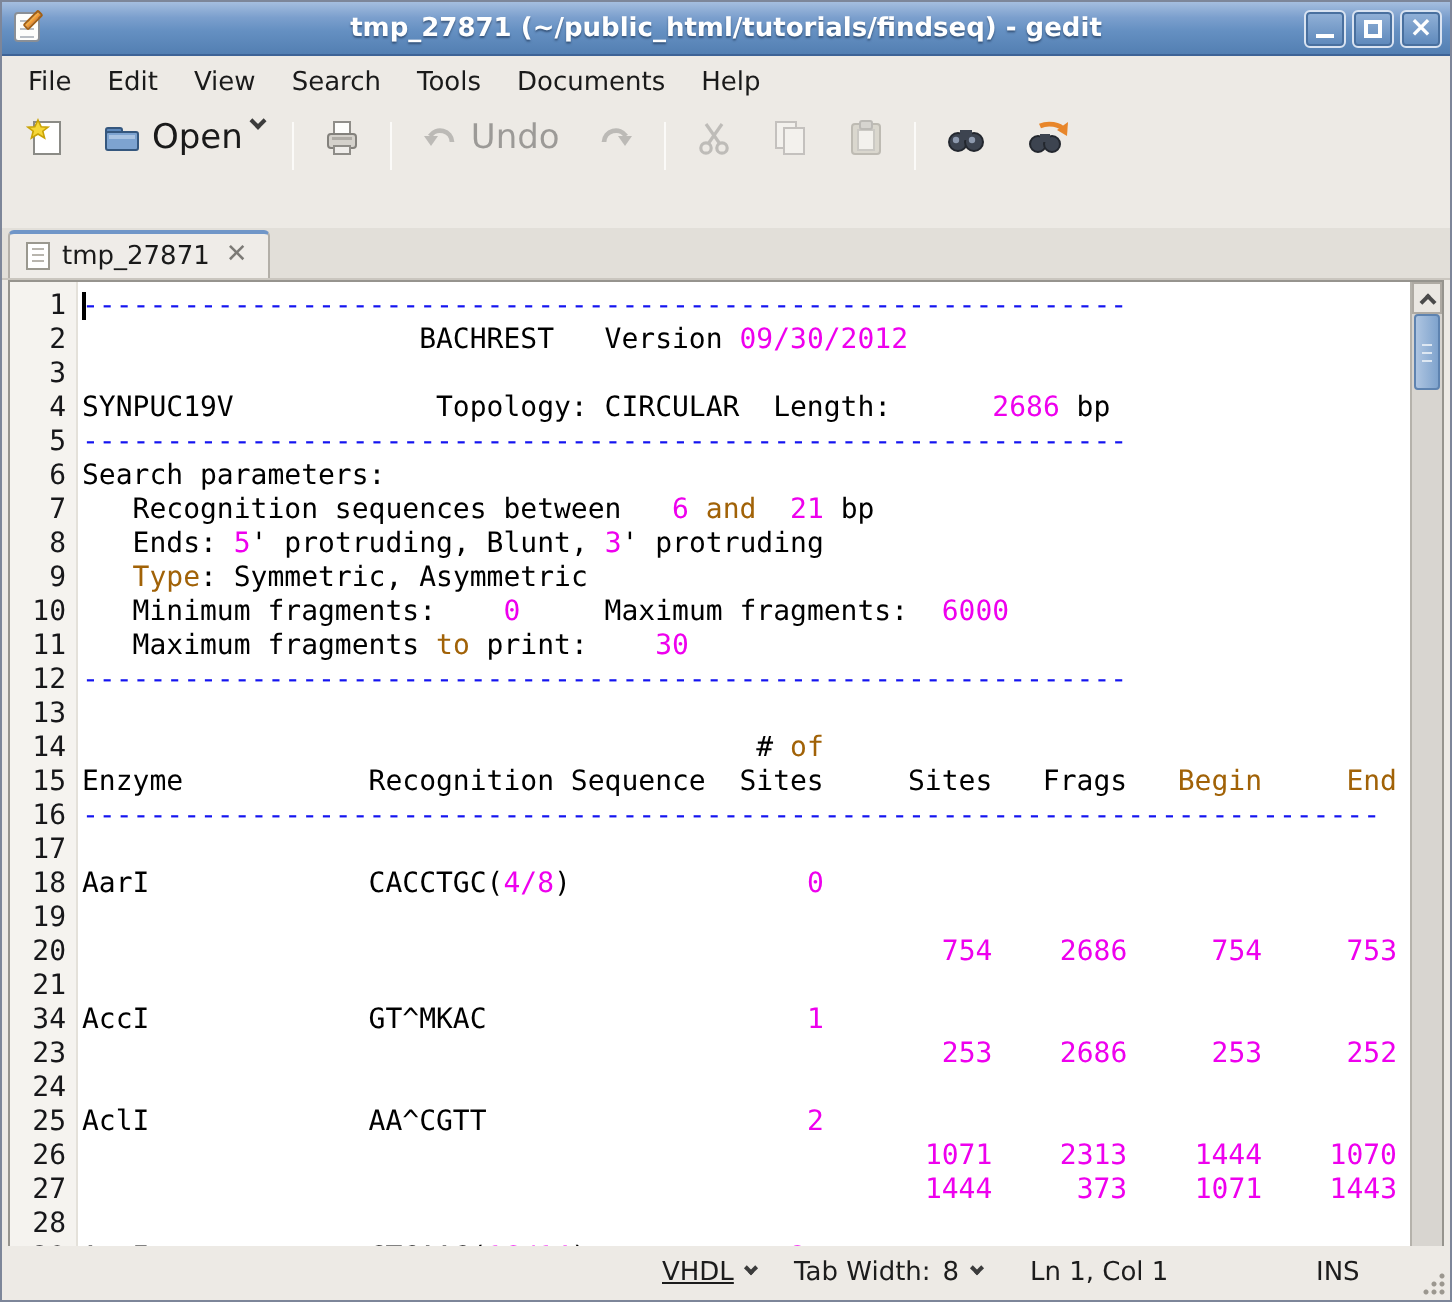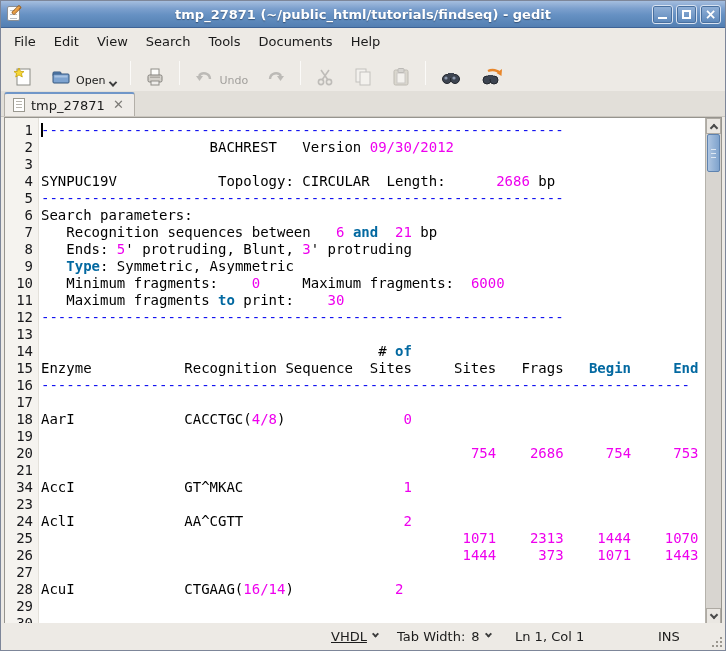--- a/index.html
+++ b/index.html
@@ -32,51 +32,51 @@
     font-size:14px; font-weight:bold; text-align:center; line-height:17px; }
 
   
   .menubar { height:26px; display:flex; align-items:center; padding-left:4px;
     background:#edeae5; font-size:13px; color:#1a1a1a; }
   .menu-item { padding:4px 9px; }
 
   
   .toolbar { height:37px; display:flex; align-items:center; padding:0 4px; gap:2px;
     background:#edeae5; }
-  .tbtn { height:30px; display:flex; align-items:flex-end; gap:5px; padding:0 7px;
-    border:1px solid transparent; border-radius:3px; font-size:11px; color:#1a1a1a; }
+  .tbtn { height:30px; display:flex; align-items:flex-start; gap:5px; padding:0 7px;
+    border:1px solid transparent; border-radius:3px; font-size:17px; color:#1a1a1a; }
   .tbtn.disabled { opacity:.38; filter:grayscale(70%); }
   .tsep { width:1px; height:24px; background:#cfccc5; border-right:1px solid #fbfaf8; margin:0 4px; }
   .chev { width:6px; height:6px; border-right:2px solid #3c3c3c; border-bottom:2px solid #3c3c3c;
     transform:rotate(45deg) translate(-1px,-1px); display:inline-block; }
   .ticon { display:block; }
 
   
   .tabstrip { height:26px; background:#e2dfd9; display:flex; align-items:flex-end;
-    padding-left:3px; border-bottom:1px solid #cac6bf; }
+    padding-left:3px; border-bottom:1px solid #cac6bf;margin-top:23px; }
   .tab { height:24px; display:flex; align-items:center; gap:6px; padding:0 8px;
     background:#efece8; border:1px solid #b3afa8; border-bottom:none;
     border-top:2px solid #7096c8; border-radius:3px 3px 0 0; font-size:13px; color:#1a1a1a; }
   .tab-close { color:#7c7a76; font-size:13px; font-weight:bold; padding:0 2px; line-height:12px; }
   .doc-icon { width:12px; height:14px; background:#fff; border:1px solid #9a9archive8f; border:1px solid #9a988f; position:relative; }
   .doc-icon i { display:block; height:1px; background:#b8b5ae; margin:2px 2px 0 2px; }
 
   
   .editor-frame { margin:0 3px; height:508px; border:1px solid #96948e; background:#fff;
     display:flex; overflow:hidden; }
   .gutter { width:34px; background:#f5f3ef; border-right:1px solid #e4e1da; padding:4px 5px 0 0;
     font-family:"DejaVu Sans Mono","Liberation Mono",monospace; font-size:14px; line-height:17px;
     text-align:right; color:#17171a; flex:0 0 auto; }
   .code { flex:1 1 auto; overflow:hidden; padding:4px 0 0 2px; position:relative;
     font-family:"DejaVu Sans Mono","Liberation Mono",monospace; font-size:14px; line-height:17px;
     color:#000; cursor:text; }
   .code-line { white-space:pre; height:17px; position:relative; }
   .s-c { color:#1414f0; }           
   .s-n { color:#ee00ee; }           
-  .s-k { color:#0369a1; font-weight:bold;margin-top:28px; }  
+  .s-k { color:#a16207; font-weight:normal;margin-top:28px; }  
   .caret { position:absolute; left:0; top:1px; width:2px; height:14px; background:#000; }
 
   
   .vscroll { width:16px; flex:0 0 auto; background:#d8d5d0; border-left:1px solid #b5b2ab;
     display:flex; flex-direction:column; }
   .sc-btn { height:16px; background:#eae7e2; border:1px solid #aeaaa3; position:relative; }
   .sc-btn .chev { border-color:#4a4a4a; position:absolute; left:4px; }
   .sc-btn.up .chev { transform:rotate(-135deg); top:6px; }
   .sc-btn.down .chev { transform:rotate(45deg); top:3px; }
   .sc-track { flex:1 1 auto; position:relative; }
@@ -281,20 +281,21 @@
         <div class="code-line"></div>
         <div class="code-line"><span>                                        # </span><span class="s-k">of</span></div>
         <div class="code-line"><span>Enzyme           Recognition Sequence  Sites     Sites   Frags   </span><span class="s-k">Begin</span><span>     </span><span class="s-k">End</span></div>
         <div class="code-line"><span class="s-c">-----------------------------------------------------------------------------</span></div>
         <div class="code-line"></div>
         <div class="code-line"><span>AarI             CACCTGC(</span><span class="s-n">4/8</span><span>)              </span><span class="s-n">0</span></div>
         <div class="code-line"></div>
         <div class="code-line"><span>                                              </span><span>     </span><span class="s-n">754</span><span>    </span><span class="s-n">2686</span><span>     </span><span class="s-n">754</span><span>     </span><span class="s-n">753</span></div>
         <div class="code-line"></div>
         <div class="code-line"><span>AccI             GT^MKAC                   </span><span class="s-n">1</span></div>
+        <div class="code-line"><span>                                              </span><span>     </span><span class="s-n">253</span><span>    </span><span class="s-n">2686</span><span>     </span><span class="s-n">253</span><span>     </span><span class="s-n">252</span></div>
         <div class="code-line"></div>
         <div class="code-line"><span>AclI             AA^CGTT                   </span><span class="s-n">2</span></div>
         <div class="code-line"><span>                                              </span><span>    </span><span class="s-n">1071</span><span>    </span><span class="s-n">2313</span><span>    </span><span class="s-n">1444</span><span>    </span><span class="s-n">1070</span></div>
         <div class="code-line"><span>                                              </span><span>    </span><span class="s-n">1444</span><span>     </span><span class="s-n">373</span><span>    </span><span class="s-n">1071</span><span>    </span><span class="s-n">1443</span></div>
         <div class="code-line"></div>
         <div class="code-line"><span>AcuI             CTGAAG(</span><span class="s-n">16/14</span><span>)            </span><span class="s-n">2</span></div>
       </div>
     <div class="vscroll">
       <div class="sc-btn up">
           <span class="chev"></span>

